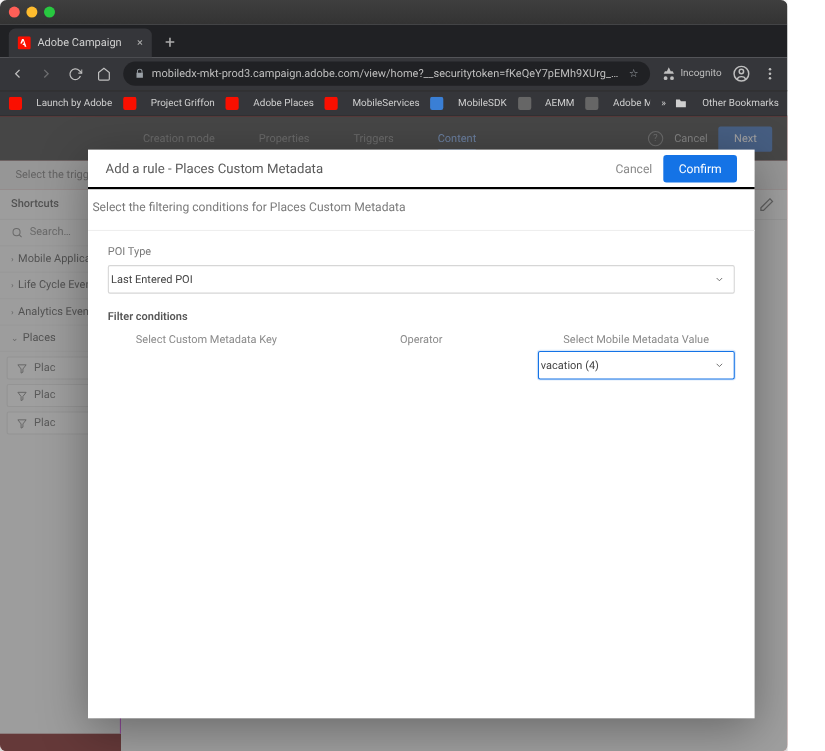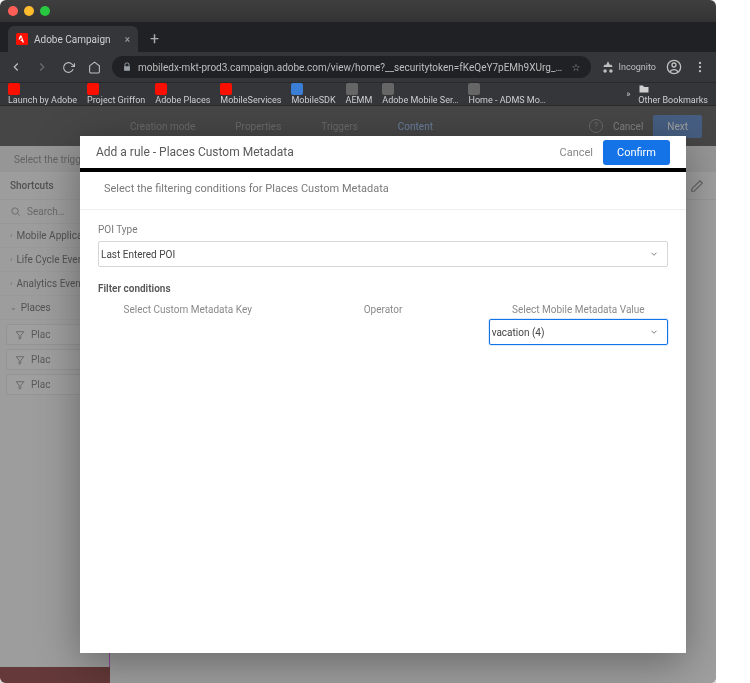--- a/index.html
+++ b/index.html
@@ -22,21 +22,21 @@
 
   
   .chrome-toolbar{height:30px; background:#35363a; display:flex; align-items:center; padding:0 8px; gap:10px; color:#bfbfbf;}
   .nav-btn{width:16px; height:16px; display:flex; align-items:center; justify-content:center; color:#bfbfbf;}
   .addr{flex:1; background:#202124; height:22px; border-radius:11px; display:flex; align-items:center; padding:0 10px; font-size:10px; color:#bfbfbf; gap:6px; white-space:nowrap; overflow:hidden;}
   .addr .lock{color:#9aa0a6;}
   .incog{display:flex; align-items:center; gap:4px; font-size:9px;}
 
   
   .bookmarks{height:24px; background:#35363a; border-top:1px solid #2a2a2a; border-bottom:1px solid #2a2a2a; display:flex; align-items:center; padding:0 8px; gap:10px; color:#cfcfcf; font-size:9px;}
-  .bm{display:flex; gap:0; white-space:nowrap;flex-direction:column;}
+  .bm{display:flex; align-items:center; gap:13px; white-space:nowrap;}
   .bm-ic{width:12px;height:12px;border-radius:2px;display:inline-block;}
   .bm-more{margin-left:auto; display:flex; align-items:center; gap:8px;}
 
   
   .app-shell{position:relative; height: calc(100% - 22px - 30px - 30px - 24px); background:#7f1d1d; overflow:hidden;}
   .backdrop{position:absolute; inset:0; filter: none;}
   .dim{position:absolute; inset:0; background:rgba(80,80,80,0.55);}
 
   
   .app-header{height:40px; background:#3a3a3a; color:#bbb; display:flex; align-items:center; font-size:10px; padding:0 14px; gap:40px;}
@@ -59,25 +59,25 @@
   .sb-item{padding:6px 10px; display:flex; align-items:center; gap:4px; border-bottom:1px solid #f1f1f1; color:#555;}
   .sb-item .chev{font-size:8px;color:#888;}
   .sb-row{display:flex;align-items:center;gap:6px;padding:4px 8px;margin:4px 6px;background:#fff;border:1px solid #e6e6e6;border-radius:2px;color:#666;}
 
   .main-panel{position:absolute; top:66px; left:110px; right:0; bottom:0; background:#fff;}
   .main-top{height:28px; border-bottom:1px solid #eee; display:flex; justify-content:flex-end; align-items:center; padding:0 12px;}
   .pencil{color:#777;}
 
   
   .modal{position:absolute; top:30px; left:80px; right:30px; bottom:30px; background:#fff; box-shadow:0 10px 40px rgba(0,0,0,0.35); display:flex; flex-direction:column; z-index:10;}
-  .modal-head{height:36px; border-bottom:4px solid #000000; display:flex; align-items:center; padding:0 16px; font-size:12px; color:#5a5a5a;}
+  .modal-head{height:36px; border-bottom:2px solid #000000; display:flex; align-items:center; padding:0 16px; font-size:12px; color:#5a5a5a;}
   .modal-head .actions{margin-left:auto; display:flex; gap:10px; align-items:center;}
   .btn-cancel{color:#888; font-size:11px; cursor:pointer;}
   .btn-confirm{background:#1473e6; color:#fff; padding:6px 14px; border-radius:3px; font-size:11px; cursor:pointer;}
-  .modal-sub{padding:10px 24px 14px; border-bottom:1px solid #eee; font-size:11px; color:#7a7a7a;}
+  .modal-sub{padding:10px 4px 14px; border-bottom:1px solid #eee; font-size:11px; color:#7a7a7a;}
   .modal-body{flex:1; padding:10px 18px; overflow:auto; font-size:10px; color:#6b6b6b;}
   .section-label{font-size:10px; color:#7a7a7a; margin:4px 0 6px;}
   .select{position:relative; background:#fff; border:1px solid #d6d6d6; border-radius:2px; height:26px; display:flex; align-items:center; padding:0 28px 0 2px; font-size:10px; color:#444; cursor:pointer;}
   .select.focused{border:1px solid #1473e6; box-shadow:0 0 0 1px rgba(20,115,230,.15);}
   .select .caret{position:absolute; right:8px; top:50%; transform:translateY(-50%);}
   .filter-heading{font-weight:600; color:#555; margin:16px 0 10px; font-size:10px;}
   .row3{display:flex; gap:16px;}
   .col{flex:1; display:flex; flex-direction:column;}
   .field-label{font-size:10px; color:#8a8a8a; margin-bottom:4px;text-align:center;}
 

